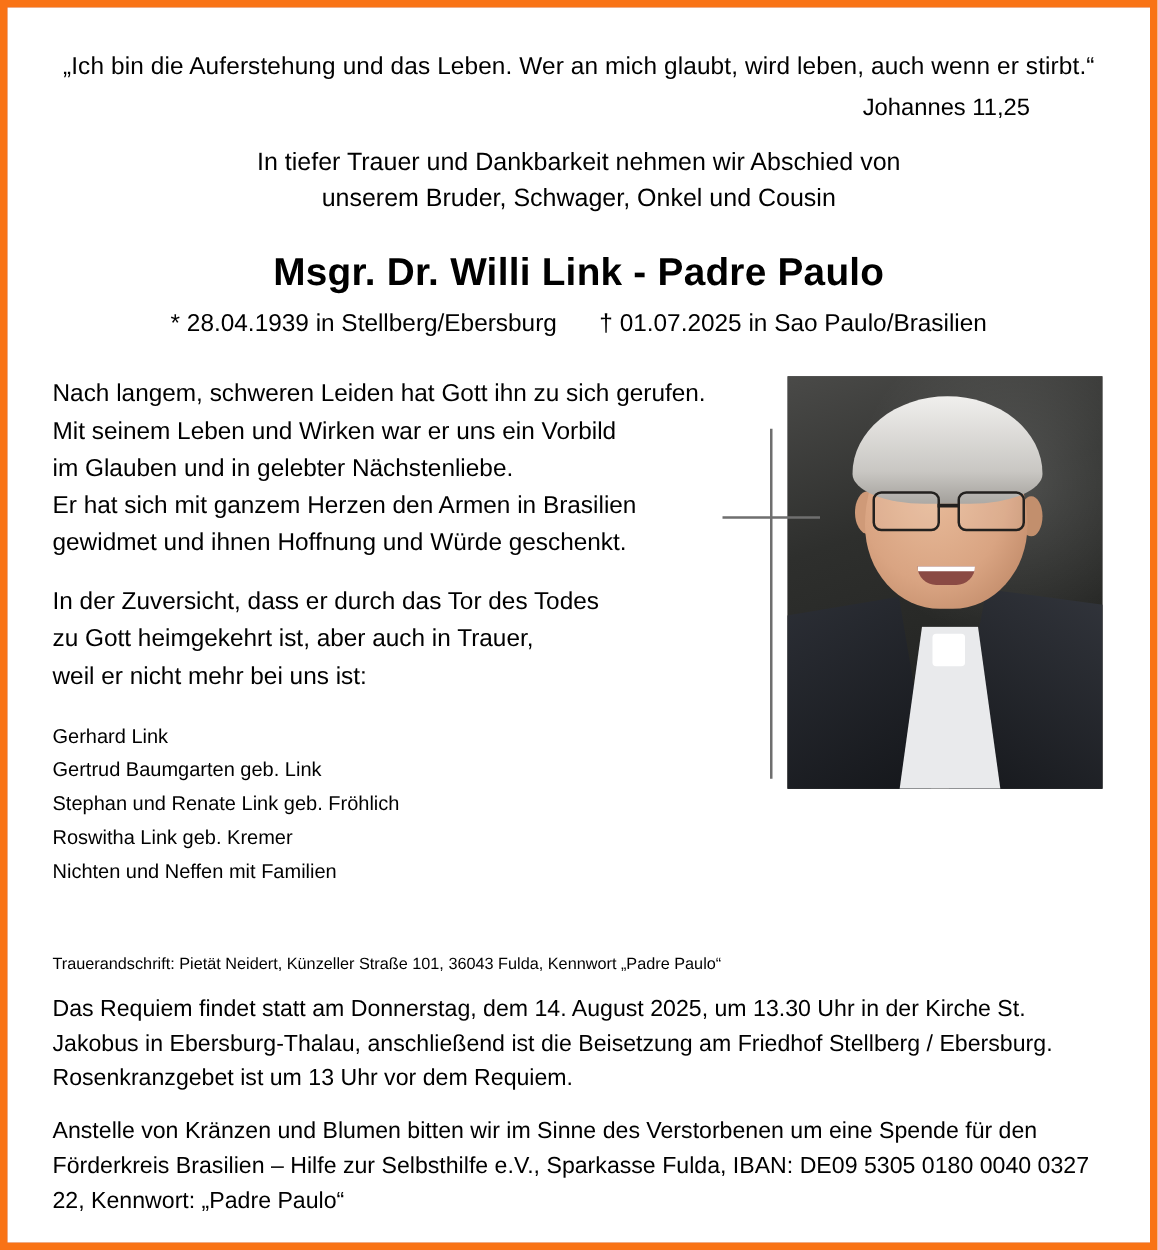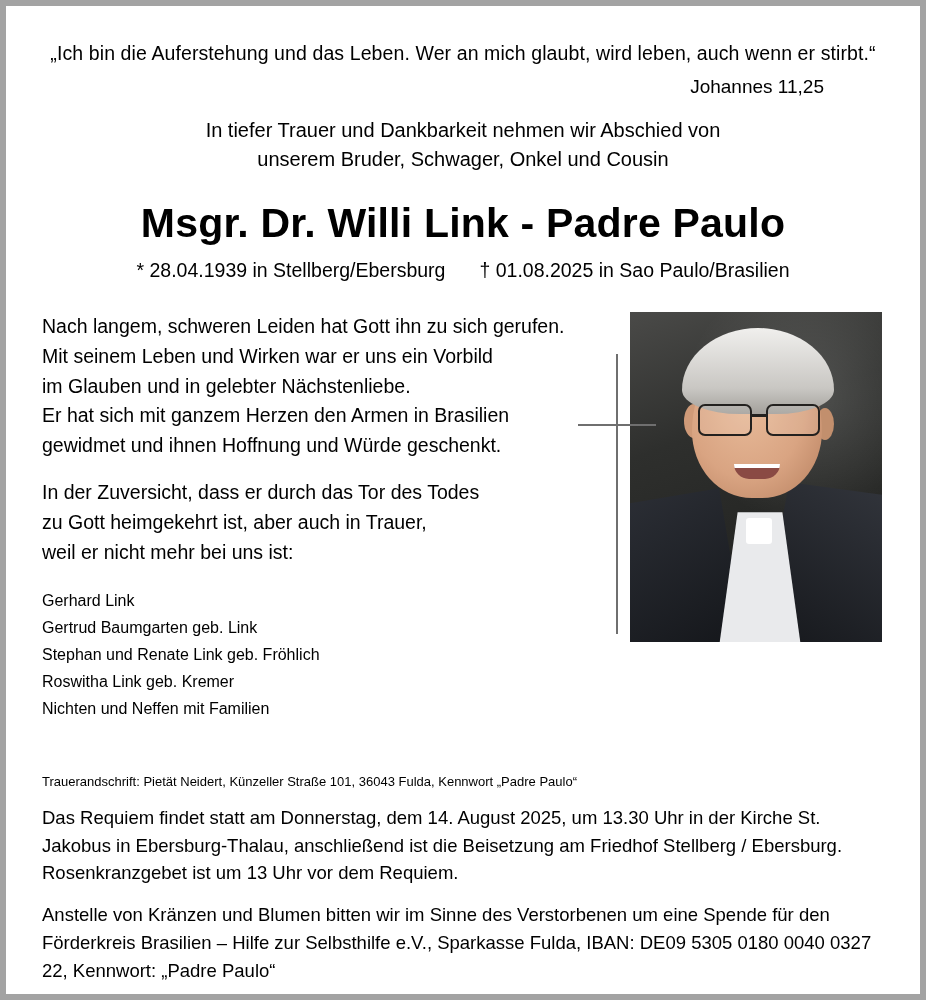--- a/index.html
+++ b/index.html
@@ -13,21 +13,21 @@
     font-family: "Liberation Sans", sans-serif;
     color: #000000;
     overflow: hidden;
   }
   .notice {
     position: relative;
     width: 926px;
     height: 1000px;
     box-sizing: border-box;
     background: #c2410c;
-    border: 6px solid #a3a3a3;
+    border: 6px solid #f97316;
     padding: 0;
   }
   .inner {
     position: relative;
     box-sizing: border-box;
     width: 100%;
     height: 100%;
     padding: 26px 36px 16px 36px;
     background: #ffffff;
   }
@@ -44,21 +44,21 @@
     margin: 10px 60px 0 0;
   }
   .intro {
     text-align: center;
     font-size: 20px;
     line-height: 1.45;
     margin-top: 18px;
   }
   .name {
     text-align: center;
-    font-size: 41px;
+    font-size: 31px;
     font-weight: bold;
     margin-top: 26px;
     letter-spacing: 0.2px;
   }
   .dates {
     margin-top: 12px;
     font-size: 19.5px;
     display: flex;
     justify-content: center;
     gap: 34px;
@@ -204,21 +204,21 @@
 
     <div class="intro">
       <div>In tiefer Trauer und Dankbarkeit nehmen wir Abschied von</div>
       <div>unserem Bruder, Schwager, Onkel und Cousin</div>
     </div>
 
     <div class="name">Msgr. Dr. Willi Link - Padre Paulo</div>
 
     <div class="dates">
       <span class="birth">* 28.04.1939 in Stellberg/Ebersburg</span>
-      <span class="death">† 01.08.2025 in Sao Paulo/Brasilien</span>
+      <span class="death">† 01.07.2025 in Sao Paulo/Brasilien</span>
     </div>
 
     <div class="body-area">
 
       <div class="photo">
         <div class="bg"></div>
         <div class="suit-l"></div>
         <div class="suit-r"></div>
         <div class="collar"></div>
         <div class="tab"></div>

